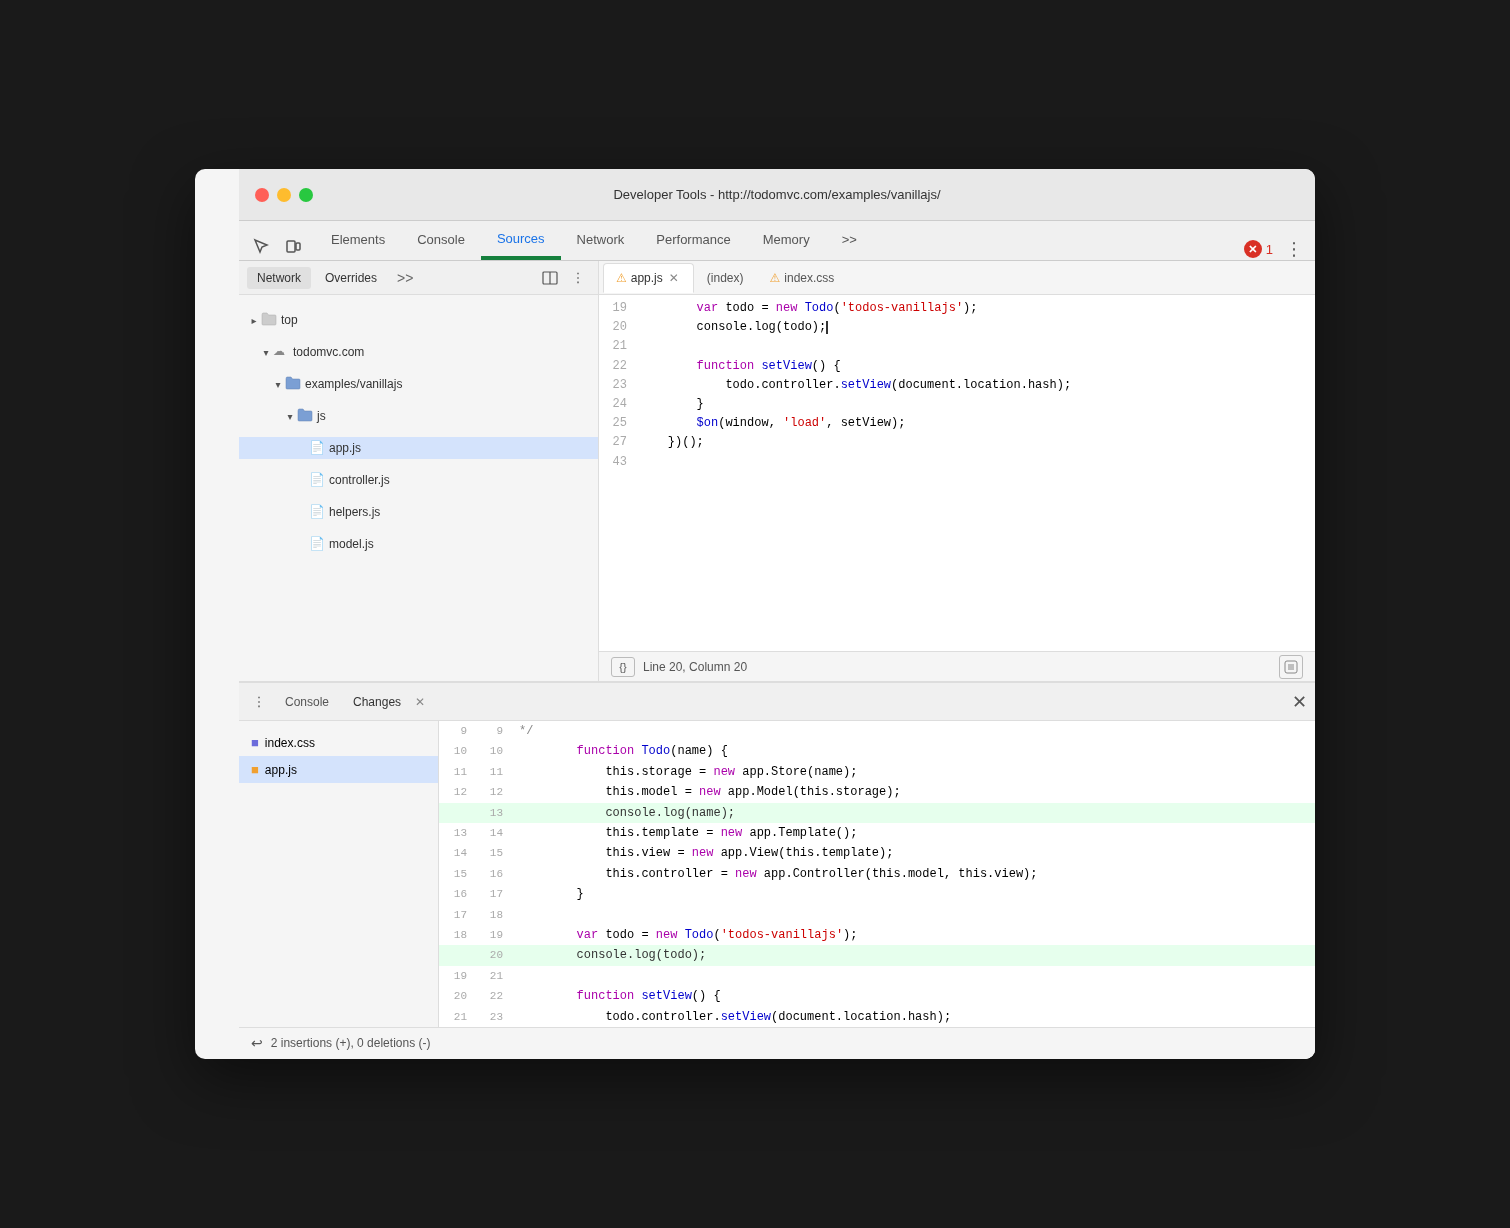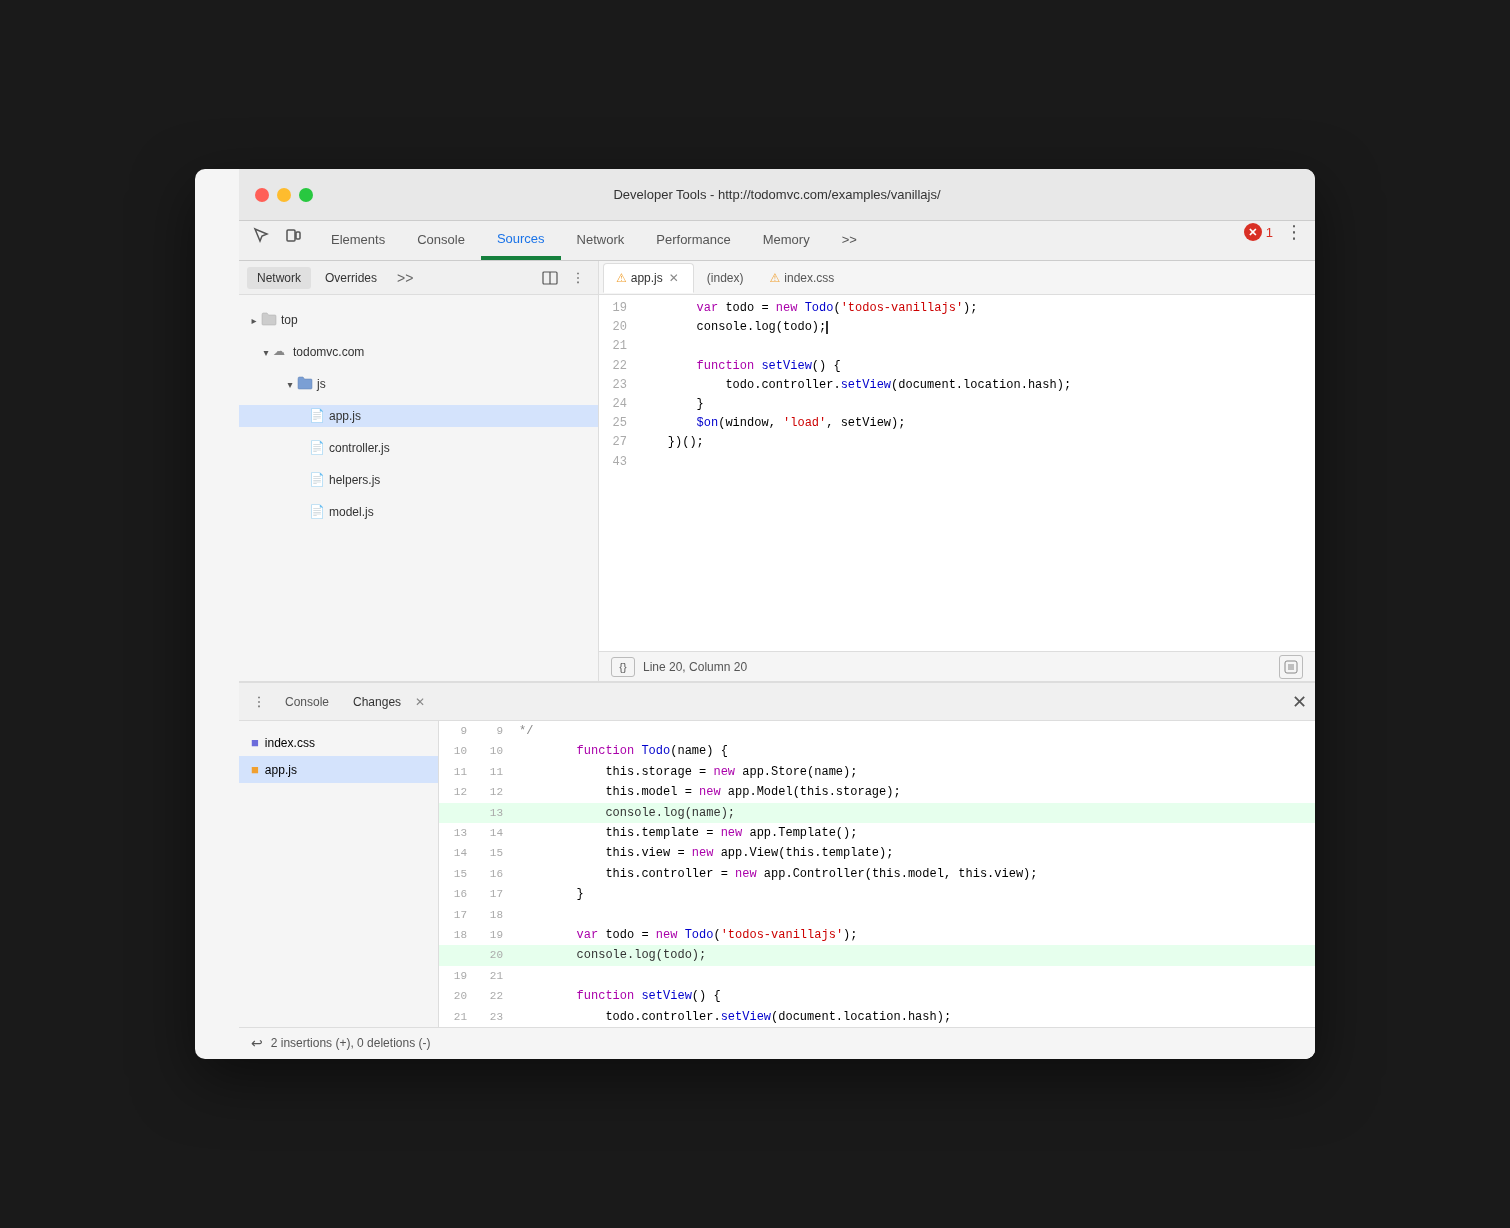--- a/index.html
+++ b/index.html
@@ -48,21 +48,21 @@
       transform: translateX(-50%);
       font-size: 13px;
       color: #333;
       white-space: nowrap;
     }
     
     .devtools-toolbar {
       background: #f0f0f0;
       border-bottom: 1px solid #ccc;
       display: flex;
-      align-items: flex-start;
+      align-items: flex-end;
       height: 40px;
       padding: 0 8px;
       gap: 0;
     }
     .toolbar-icons {
       display: flex;
       gap: 4px;
       margin-right: 8px;
     }
     .toolbar-icon-btn {
@@ -529,20 +529,31 @@
           <span class="tree-label">top</span>
         </div>
 
         <div class="tree-item">
           <div class="tree-indent"></div>
           <div class="tree-arrow expanded"></div>
           <span class="tree-icon domain-icon">☁</span>
           <span class="tree-label">todomvc.com</span>
         </div>
 
+        <div class="tree-item">
+          <div class="tree-indent"></div>
+          <div class="tree-indent"></div>
+          <div class="tree-arrow expanded"></div>
+          <span class="tree-icon">
+            <svg width="16" height="14" viewBox="0 0 16 14" fill="none">
+              <path d="M1 3 L1 12 Q1 13 2 13 L14 13 Q15 13 15 12 L15 4 Q15 3 14 3 L7.5 3 L6 1 L2 1 Q1 1 1 3 Z" fill="#7b9fd4" stroke="#6080b0" stroke-width="0.5"></path>
+            </svg>
+          </span>
+          <span class="tree-label">examples/vanillajs</span>
+        </div>
 
         <div class="tree-item">
           <div class="tree-indent"></div>
           <div class="tree-indent"></div>
           <div class="tree-indent"></div>
           <div class="tree-arrow expanded"></div>
           <span class="tree-icon">
             <svg width="16" height="14" viewBox="0 0 16 14" fill="none">
               <path d="M1 3 L1 12 Q1 13 2 13 L14 13 Q15 13 15 12 L15 4 Q15 3 14 3 L7.5 3 L6 1 L2 1 Q1 1 1 3 Z" fill="#7b9fd4" stroke="#6080b0" stroke-width="0.5"></path>
             </svg>

